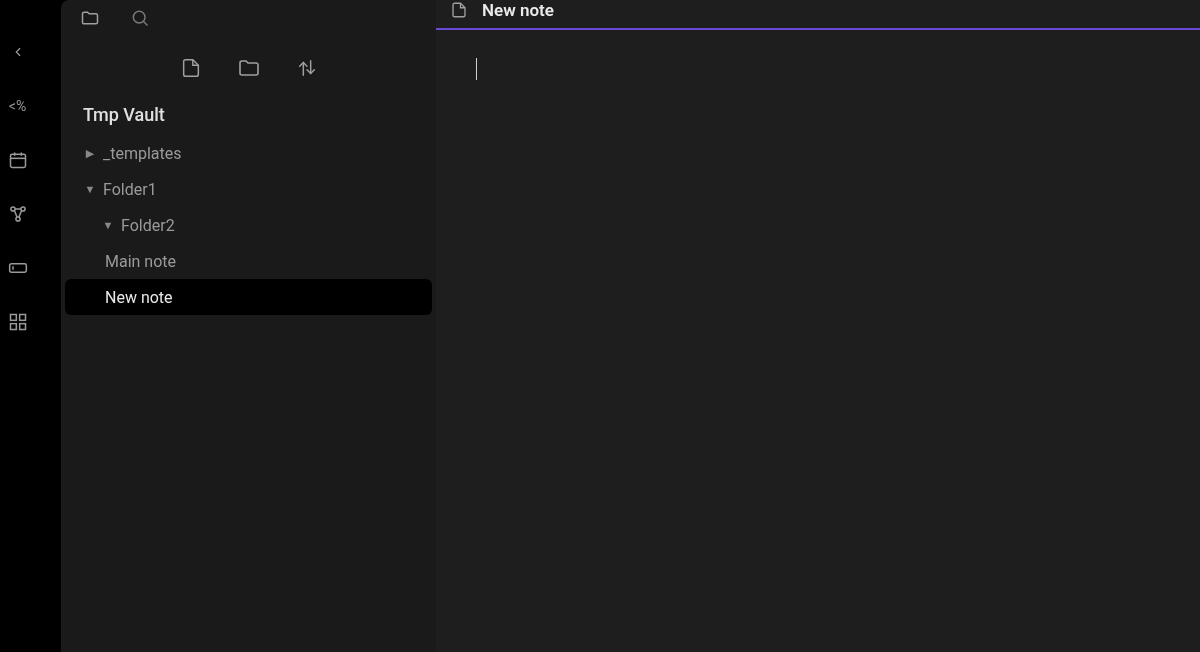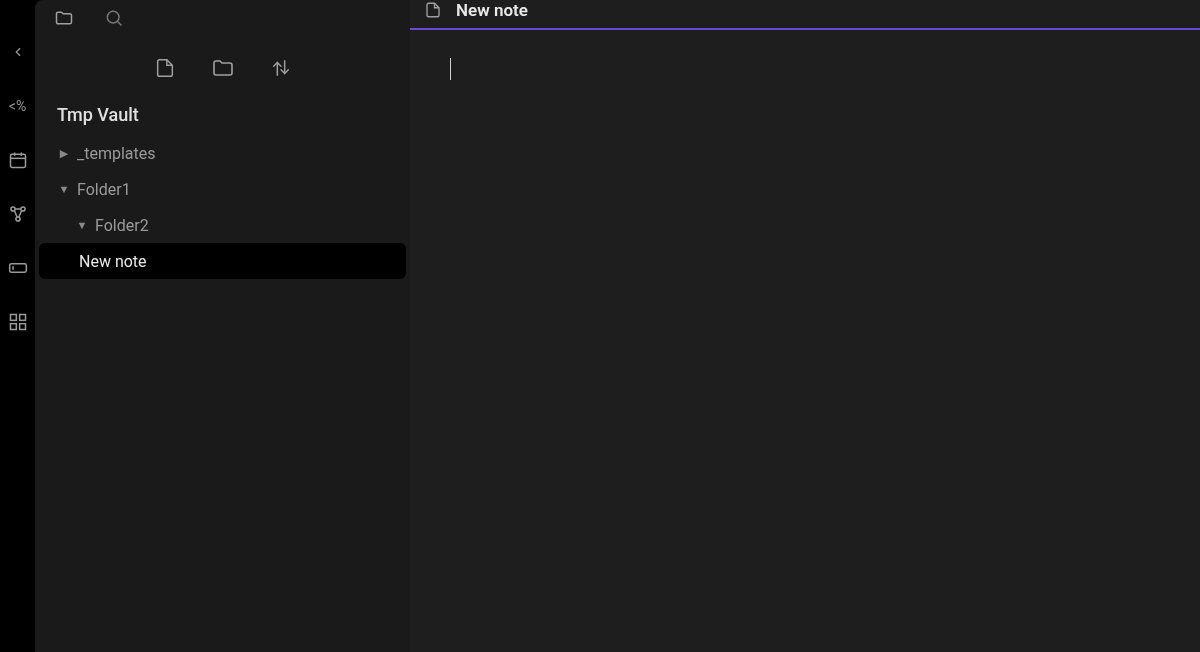--- a/index.html
+++ b/index.html
@@ -33,20 +33,21 @@
   justify-content: center;
   color: #9a9a9a;
   cursor: pointer;
 }
 .sidebar {
   width: 375px;
   background: #1a1a1a;
   display: flex;
   flex-direction: column;
   border-radius: 8px 0 0 0;
+  margin-left: 26px;
 }
 .sidebar-tabs {
   display: flex;
   align-items: center;
   height: 36px;
   padding: 0 8px;
   gap: 8px;
 }
 .sidebar-tab {
   width: 42px;
@@ -249,20 +250,23 @@
         <span>_templates</span>
       </div>
       <div class="tree-row level0">
         <span class="tree-caret">▼</span>
         <span>Folder1</span>
       </div>
       <div class="tree-row level1">
         <span class="tree-caret">▼</span>
         <span>Folder2</span>
       </div>
+      <div class="tree-row file level1">
+        <span>Main note</span>
+      </div>
       <div class="tree-row file active level0">
         <span>New note</span>
       </div>
     </div>
   </div>
 
   <div class="main">
     <div class="tab-header">
       <span class="tab-icon">
         <svg width="18" height="18" viewBox="0 0 24 24" fill="none" stroke="currentColor" stroke-width="1.8">

